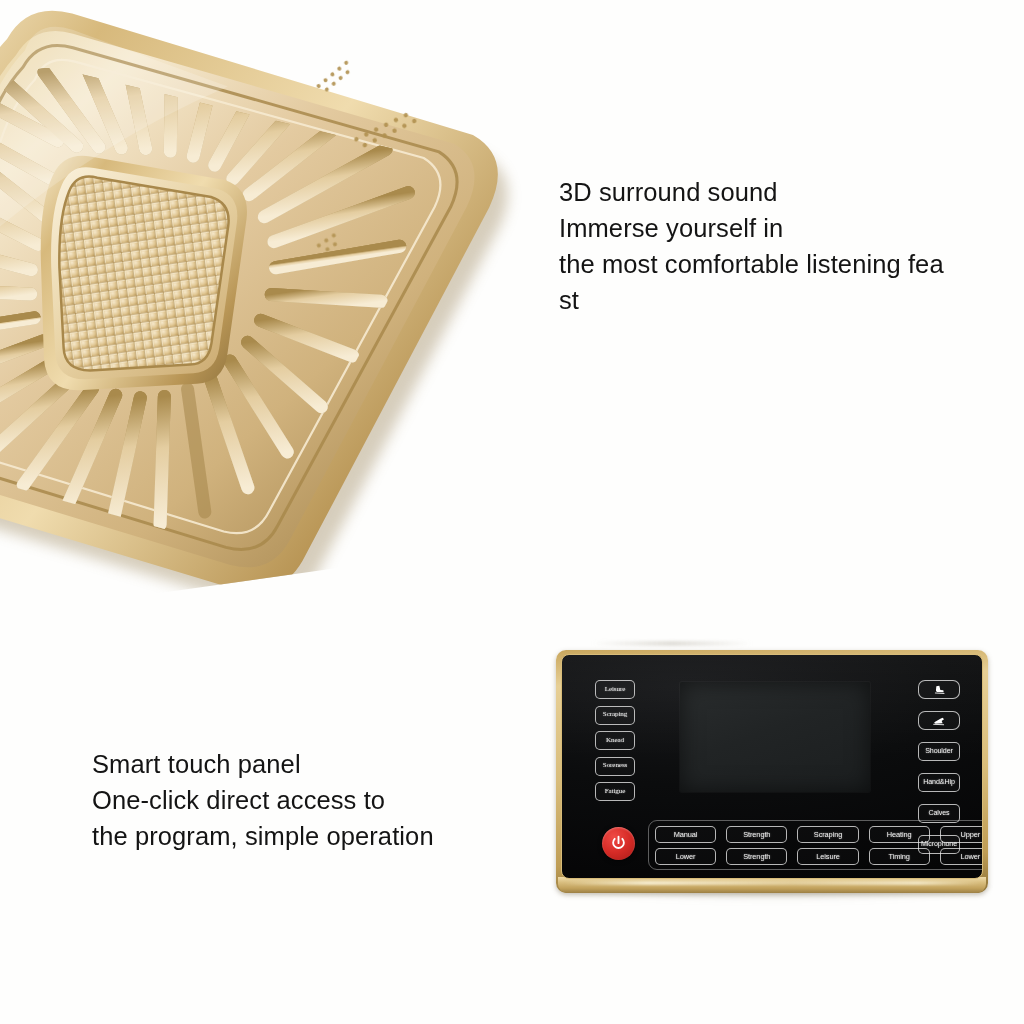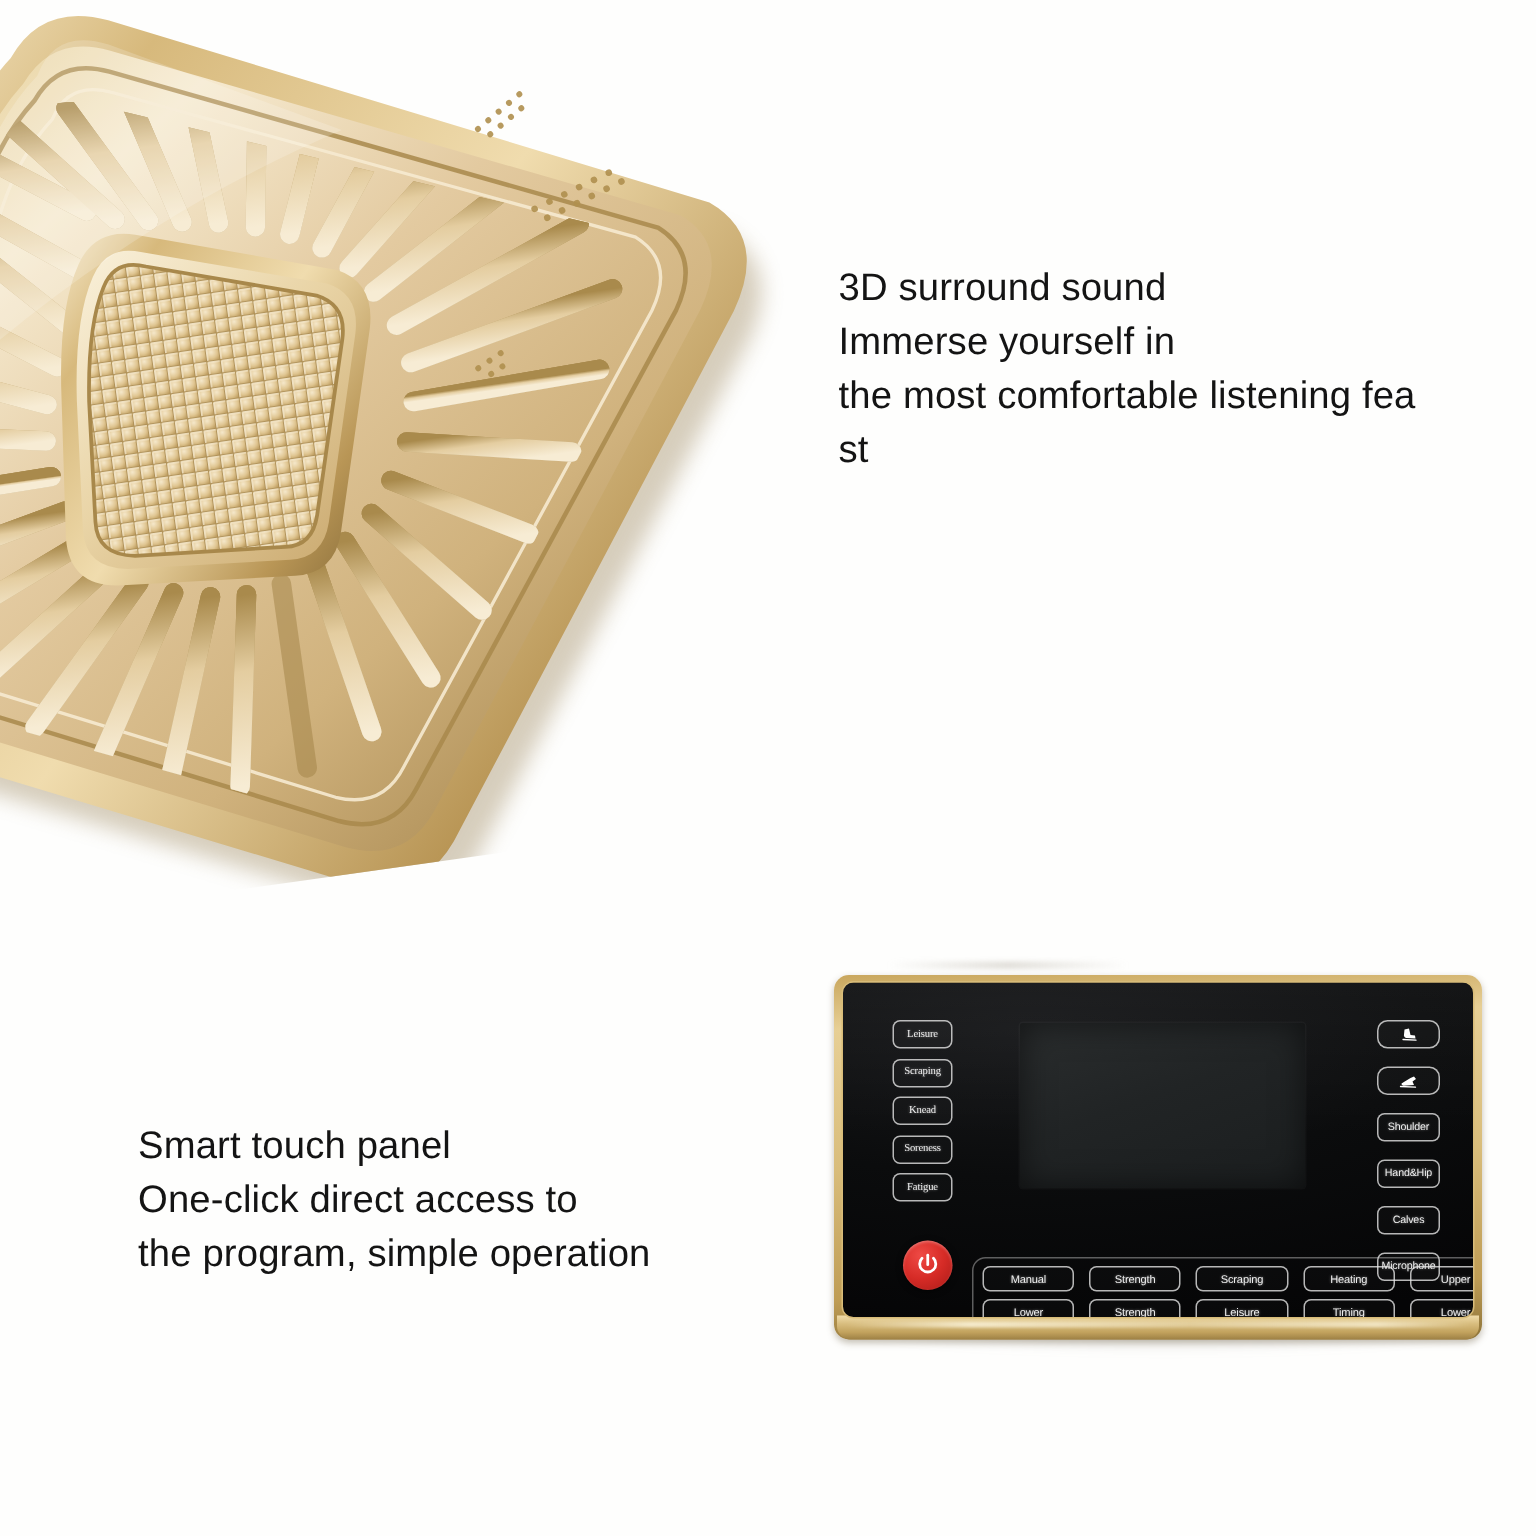--- a/index.html
+++ b/index.html
@@ -131,21 +131,21 @@
     width:33px;height:33px;border-radius:50%;
     background:radial-gradient(circle at 36% 30%, #ef4a45 0%, #d62b26 50%, #a81b18 100%);
     box-shadow:0 1px 4px rgba(0,0,0,.6), inset 0 1px 2px rgba(255,255,255,.3);
     display:flex;align-items:center;justify-content:center;
   }
   .power svg{width:17px;height:17px;display:block;}
 
   
   .grid-wrap{
     position:absolute;
-    left:86px; top:183px;
+    left:86px; top:165px;
     width:360px; height:50px;
     border:1px solid rgba(215,215,215,.42);
     border-radius:9px;
     box-sizing:border-box;
     padding:5px 6px;
   }
   .grid{
     display:grid;
     grid-template-columns:repeat(5,1fr);
     grid-auto-rows:17px;

